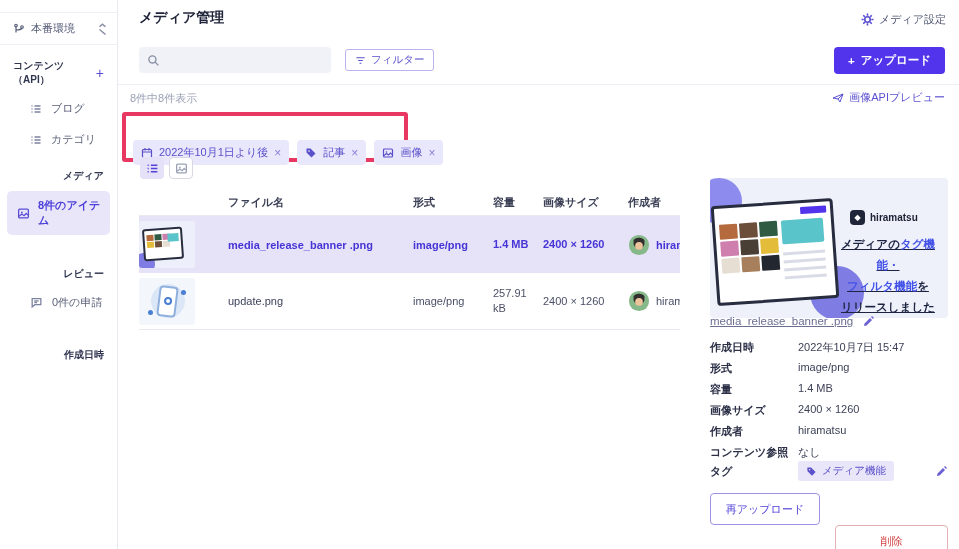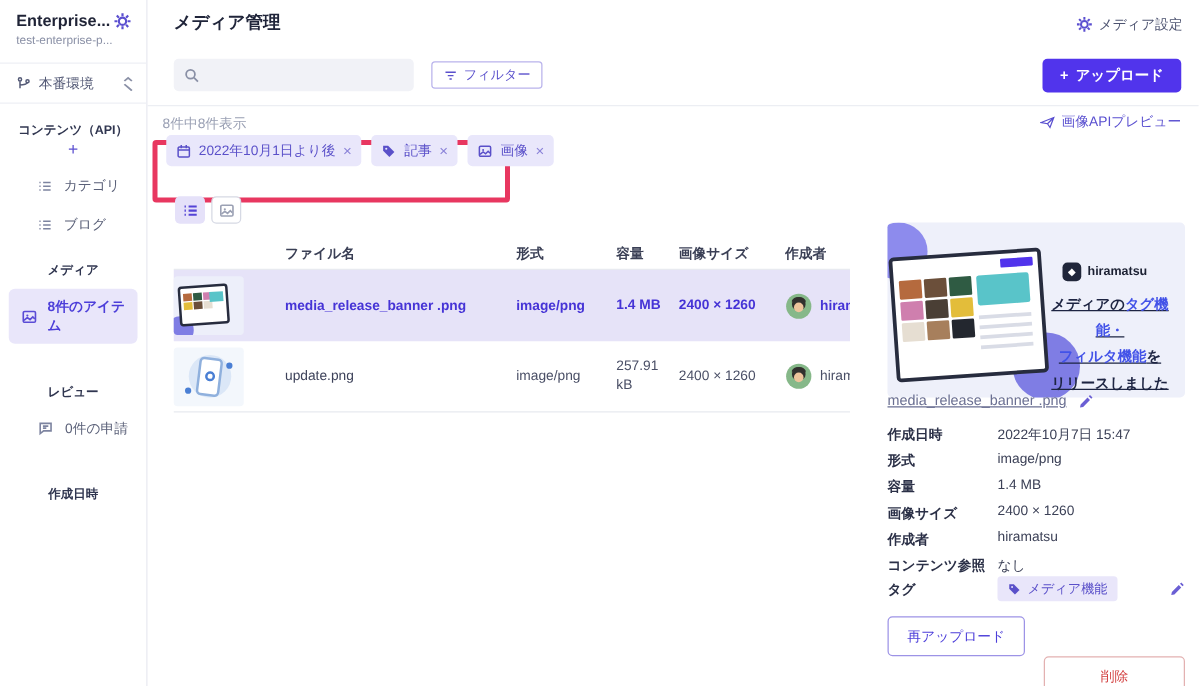--- a/index.html
+++ b/index.html
@@ -16,21 +16,21 @@
              background:#fff; border-right:1px solid #e9eaf1; }
   .sb-head { padding:9px 12px 0 13px; }
   .sb-title-row { display:flex; justify-content:space-between; align-items:center; }
   .sb-title { font-size:13px; font-weight:bold; color:#1f2336; }
   .sb-sub { font-size:9.5px; color:#8a90a6; margin-top:3px; }
   .sb-env { margin-top:12px; padding:8px 10px 8px 13px; border-top:1px solid #eef0f5;
             border-bottom:1px solid #eef0f5; display:flex; align-items:center;
             gap:6px; color:#555b77; cursor:pointer; }
   .sb-env .grow { flex:1; }
   .sb-label { font-size:10px; font-weight:bold; color:#303650; padding:14px 13px 6px 13px;
-              display:flex; justify-content:flex-end; align-items:center;flex-direction:column; }
+              display:flex; justify-content:flex-end; align-items:center; }
   .sb-item { display:flex; align-items:center; gap:9px; padding:8px 10px 8px 30px;
              color:#5a6078; cursor:pointer; }
   .sb-item .ic { color:#7d84a0; }
   .sb-item-active { margin:2px 7px; padding:7px 9px 7px 10px; background:#e9e6fa;
                     border-radius:5px; color:#4c3ed9; font-weight:bold;
                     display:flex; align-items:center; gap:8px; cursor:pointer; }
   .sb-item-active .ic { color:#5b4cd6; }
   .sb-gap { height:16px; }
 
   
@@ -55,21 +55,21 @@
                 gap:6px; cursor:pointer; font-family:inherit; }
   .top-divider { position:absolute; left:118px; top:84px; width:841px; height:1px;
                  background:#eceef3; }
   .count-label { position:absolute; left:130px; top:91px; color:#9aa0b4; }
   .api-preview { position:absolute; right:14px; top:90px; display:flex; gap:5px;
                  align-items:center; color:#5a50d0; cursor:pointer; }
 
   
   .annotation { position:absolute; left:122px; top:112px; width:286px; height:50px;
                 border:4px solid #e83760; border-radius:3px; }
-  .chips { position:absolute; left:133px; top:108px; display:flex; gap:8px; }
+  .chips { position:absolute; left:133px; top:140px; display:flex; gap:8px; }
   .chip { background:#e9e7fb; border-radius:4px; height:25px; padding:0 8px;
           display:flex; align-items:center; gap:6px; color:#5a50c9; cursor:pointer; }
   .chip .close { color:#8a82d8; cursor:pointer; font-size:12px; }
 
   
   .toggles { position:absolute; left:140px; top:157px; display:flex; gap:5px; }
   .toggle { width:24px; height:22px; border-radius:4px; display:flex;
             align-items:center; justify-content:center; cursor:pointer; }
   .toggle.active { background:#e5e1f9; color:#5443d6; }
   .toggle.inactive { border:1px solid #d6d9e4; color:#9ba1b4; background:#fff; }
@@ -159,32 +159,20 @@
                   border-radius:4px; color:#4c3ed9; font-size:11px; cursor:pointer;
                   font-family:inherit; }
   .btn-delete { width:113px; height:32px; background:#fff; border:1px solid #e3b1b1;
                 border-radius:4px; color:#d23d3d; font-size:11px; cursor:pointer;
                 font-family:inherit;margin-top:32px; }
 </style>
 </head>
 <body>
 
 <aside class="sidebar">
-  <div class="sb-head">
-    <div class="sb-title-row">
-      <span class="sb-title">Enterprise...</span>
-      <span class="ic" style="color:#5b4fd0">
-        <svg width="14" height="14" viewBox="0 0 24 24" fill="none" stroke="currentColor" stroke-width="3">
-            <circle cx="12" cy="12" r="5"></circle>
-            <path d="M12 1v4M12 19v4M1 12h4M19 12h4M4.2 4.2l2.9 2.9M16.9 16.9l2.9 2.9M19.8 4.2l-2.9 2.9M7.1 16.9l-2.9 2.9"></path>
-          </svg>
-      </span>
-    </div>
-    <div class="sb-sub">test-enterprise-p...</div>
-  </div>
 
   <div class="sb-env">
     <span class="ic">
       <svg width="12" height="12" viewBox="0 0 24 24" fill="none" stroke="currentColor" stroke-width="2.4">
           <circle cx="6" cy="5" r="2.5"></circle>
           <circle cx="18" cy="8" r="2.5"></circle>
           <path d="M6 8v11M6 14c6 0 12-2 12-4"></path>
         </svg>
     </span>
     <span class="grow">本番環境</span>
@@ -198,29 +186,29 @@
   <div class="sb-label">
     <span>コンテンツ（API）</span>
     <span style="color:#5b4fd0;font-size:14px;font-weight:normal">+</span>
   </div>
   <div class="sb-item">
     <span class="ic">
       <svg width="12" height="12" viewBox="0 0 24 24" fill="none" stroke="currentColor" stroke-width="2.6">
           <path d="M3 6h2M3 12h2M3 18h2M9 6h12M9 12h12M9 18h12"></path>
         </svg>
     </span>
-    <span>カテゴリ</span>
+    <span>ブログ</span>
   </div>
   <div class="sb-item">
     <span class="ic">
       <svg width="12" height="12" viewBox="0 0 24 24" fill="none" stroke="currentColor" stroke-width="2.6">
           <path d="M3 6h2M3 12h2M3 18h2M9 6h12M9 12h12M9 18h12"></path>
         </svg>
     </span>
-    <span>ブログ</span>
+    <span>カテゴリ</span>
   </div>
 
   <div class="sb-label">
     <span>メディア</span>
   </div>
   <div class="sb-item-active">
     <span class="ic">
       <svg width="13" height="13" viewBox="0 0 24 24" fill="none" stroke="currentColor" stroke-width="2.4">
           <rect x="3" y="4" width="18" height="16" rx="2"></rect>
           <circle cx="9" cy="10" r="1.6" fill="currentColor" stroke="none"></circle>

